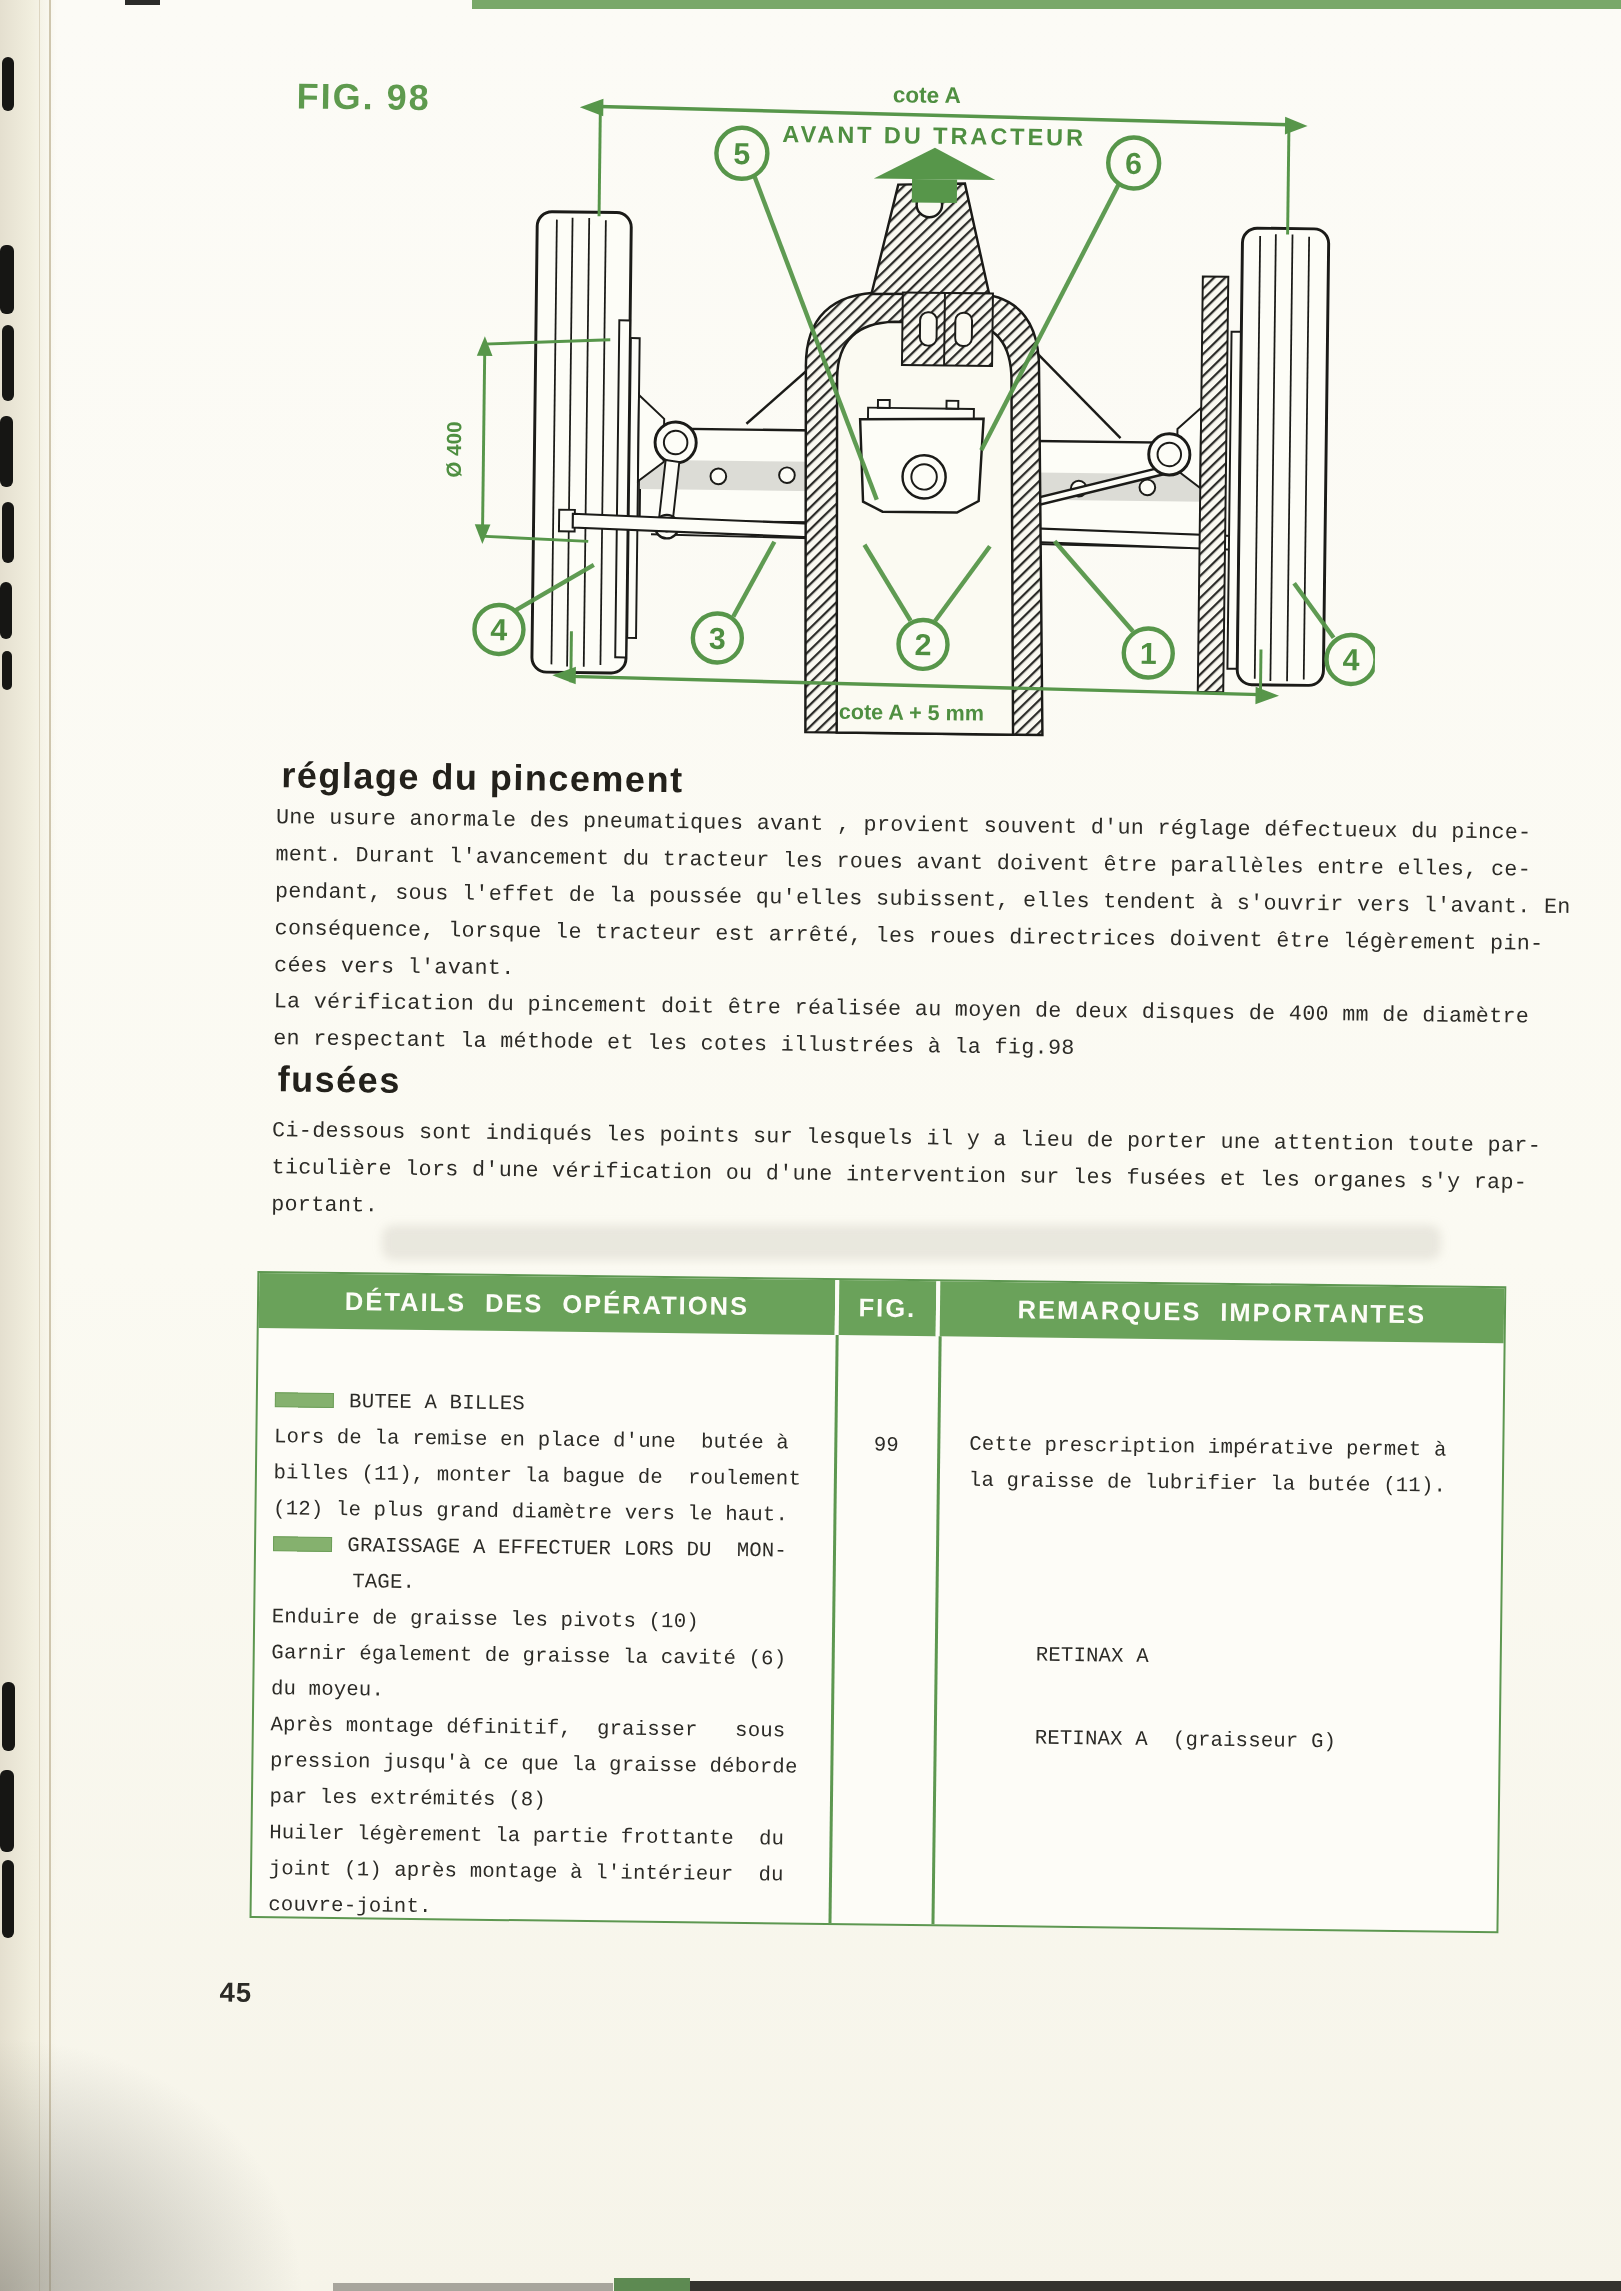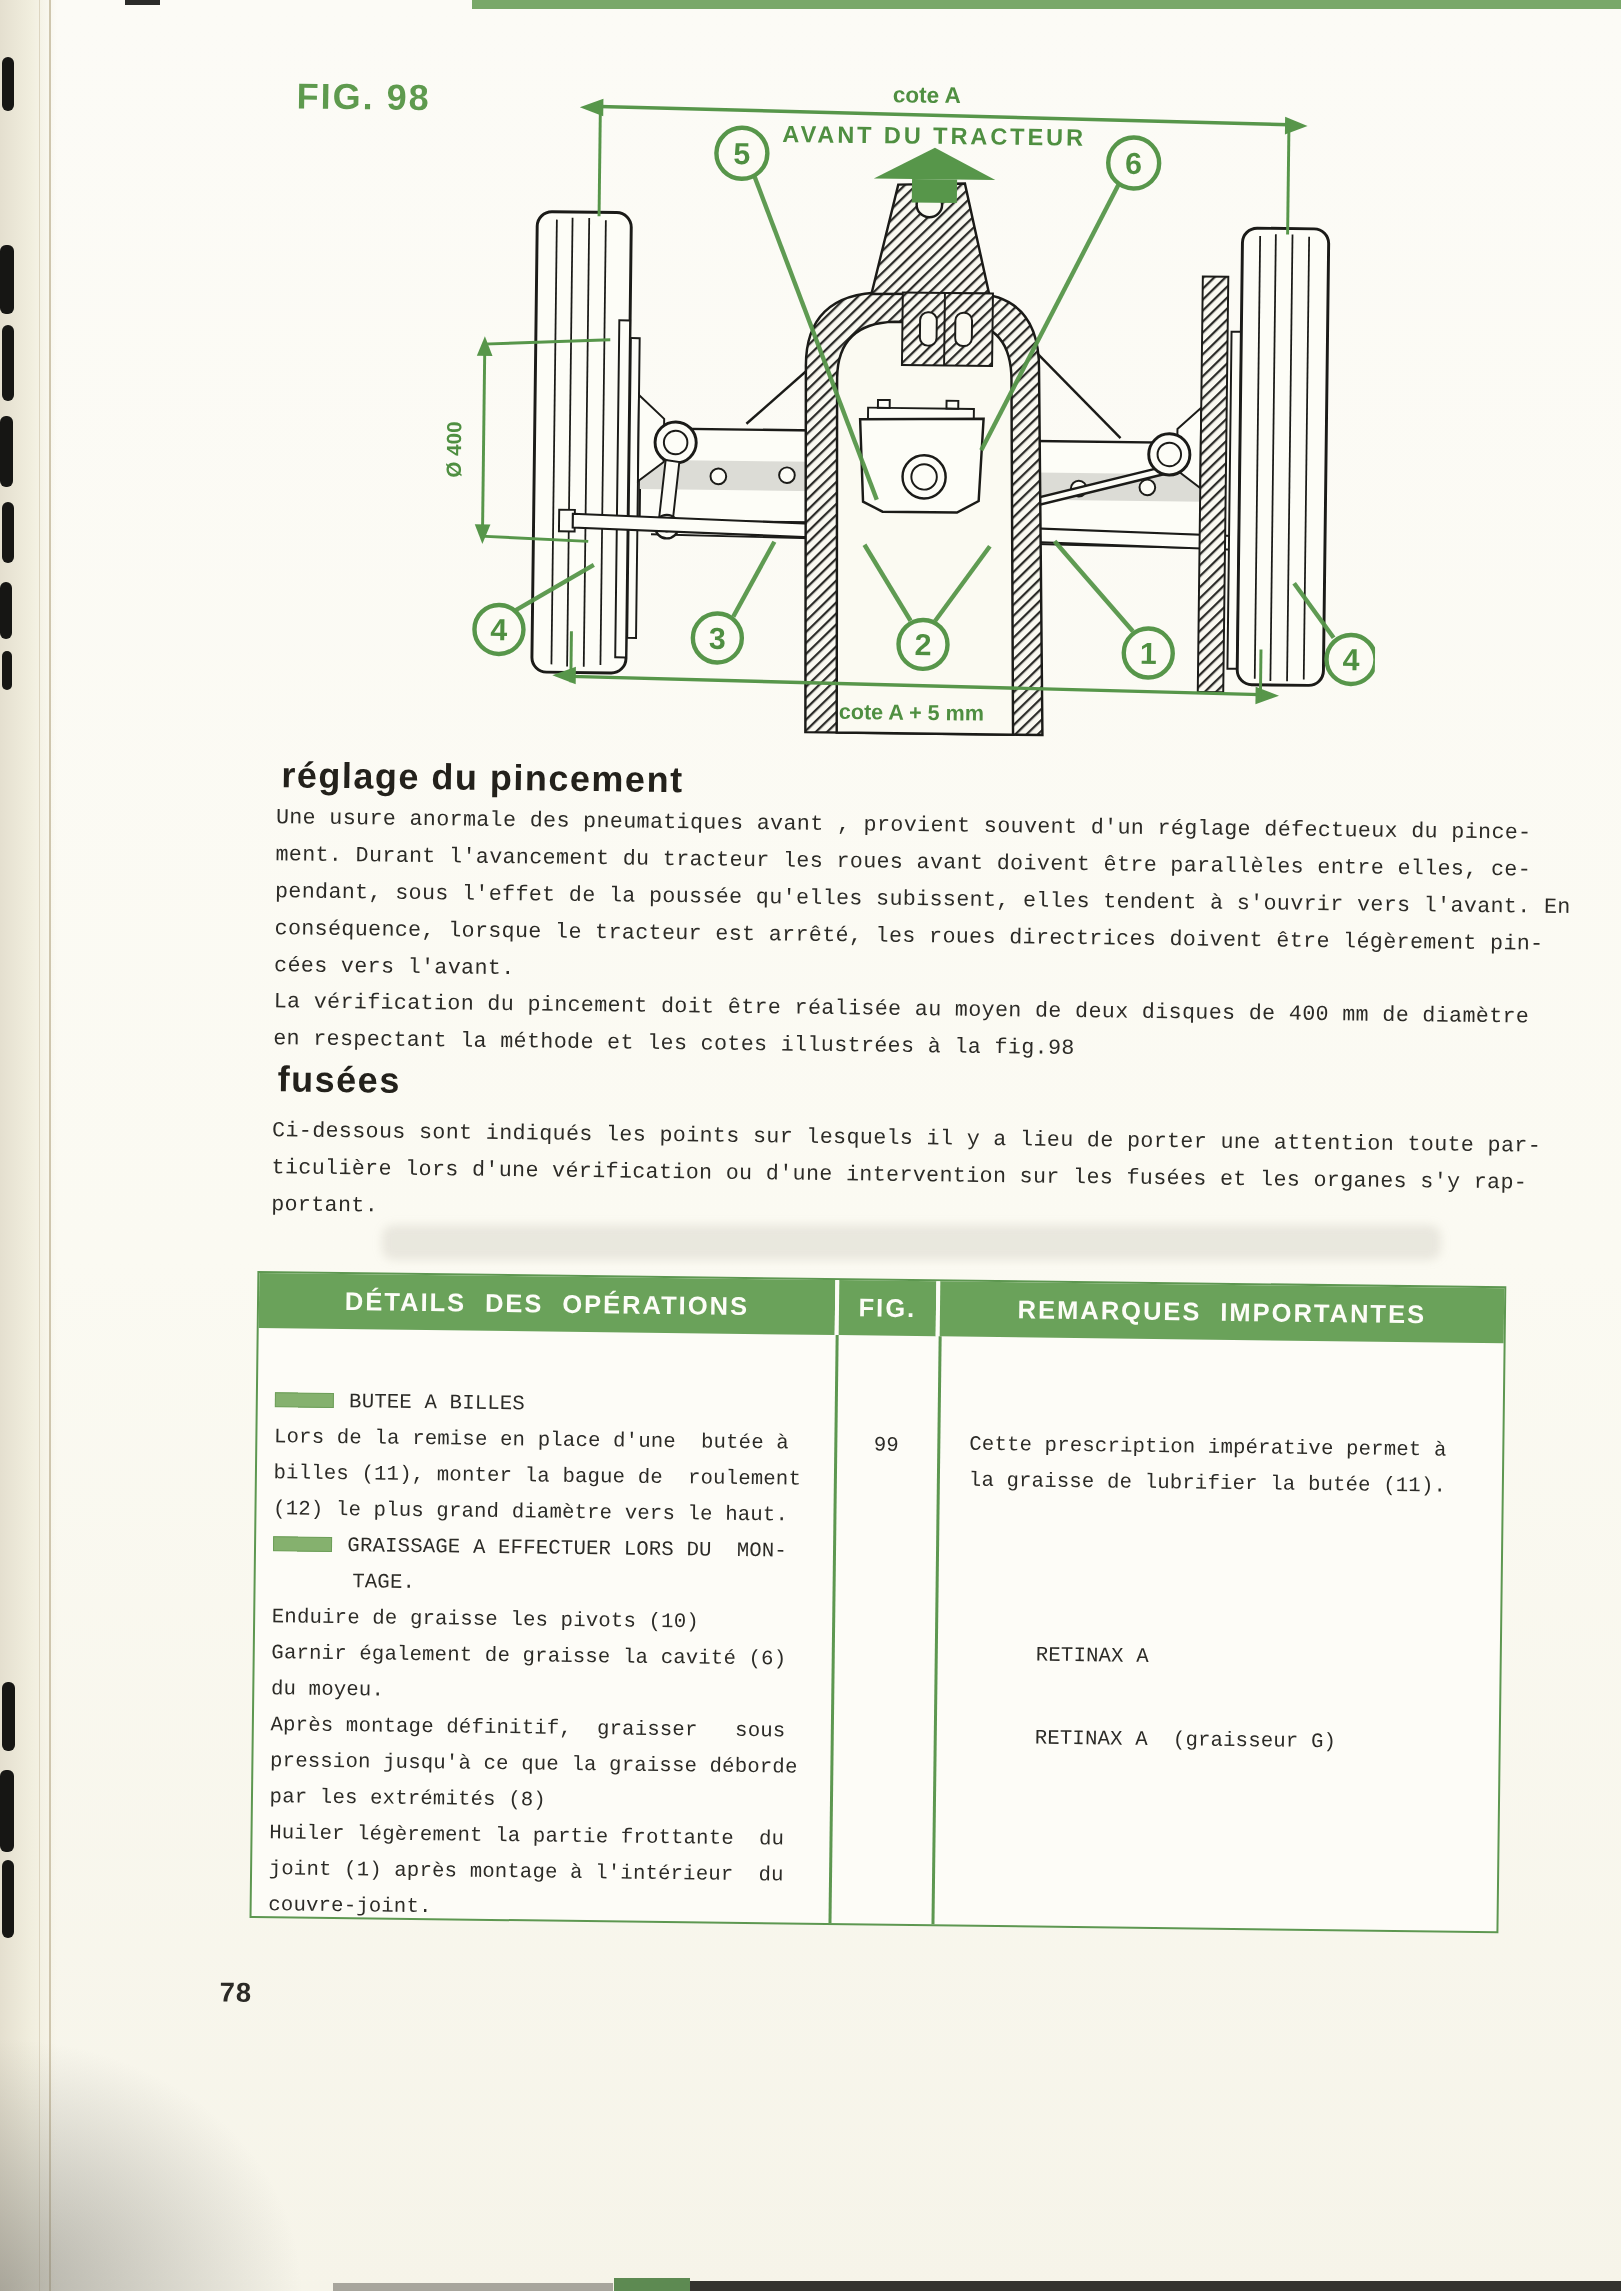--- a/index.html
+++ b/index.html
@@ -342,16 +342,16 @@
       </div>
 
       <div class="tcol mono" id="tcol-rem">
         <div class="tline">Cette prescription impérative permet à</div>
         <div class="tline">la graisse de lubrifier la butée (11).</div>
         <div class="tline rem-retinax1">RETINAX A</div>
         <div class="tline rem-retinax2">RETINAX A  (graisseur G)</div>
       </div>
     </div>
 
-    <div class="pageno">78</div>
+    <div class="pageno">45</div>
   </div>
 </div>
 
 
 </body></html>

